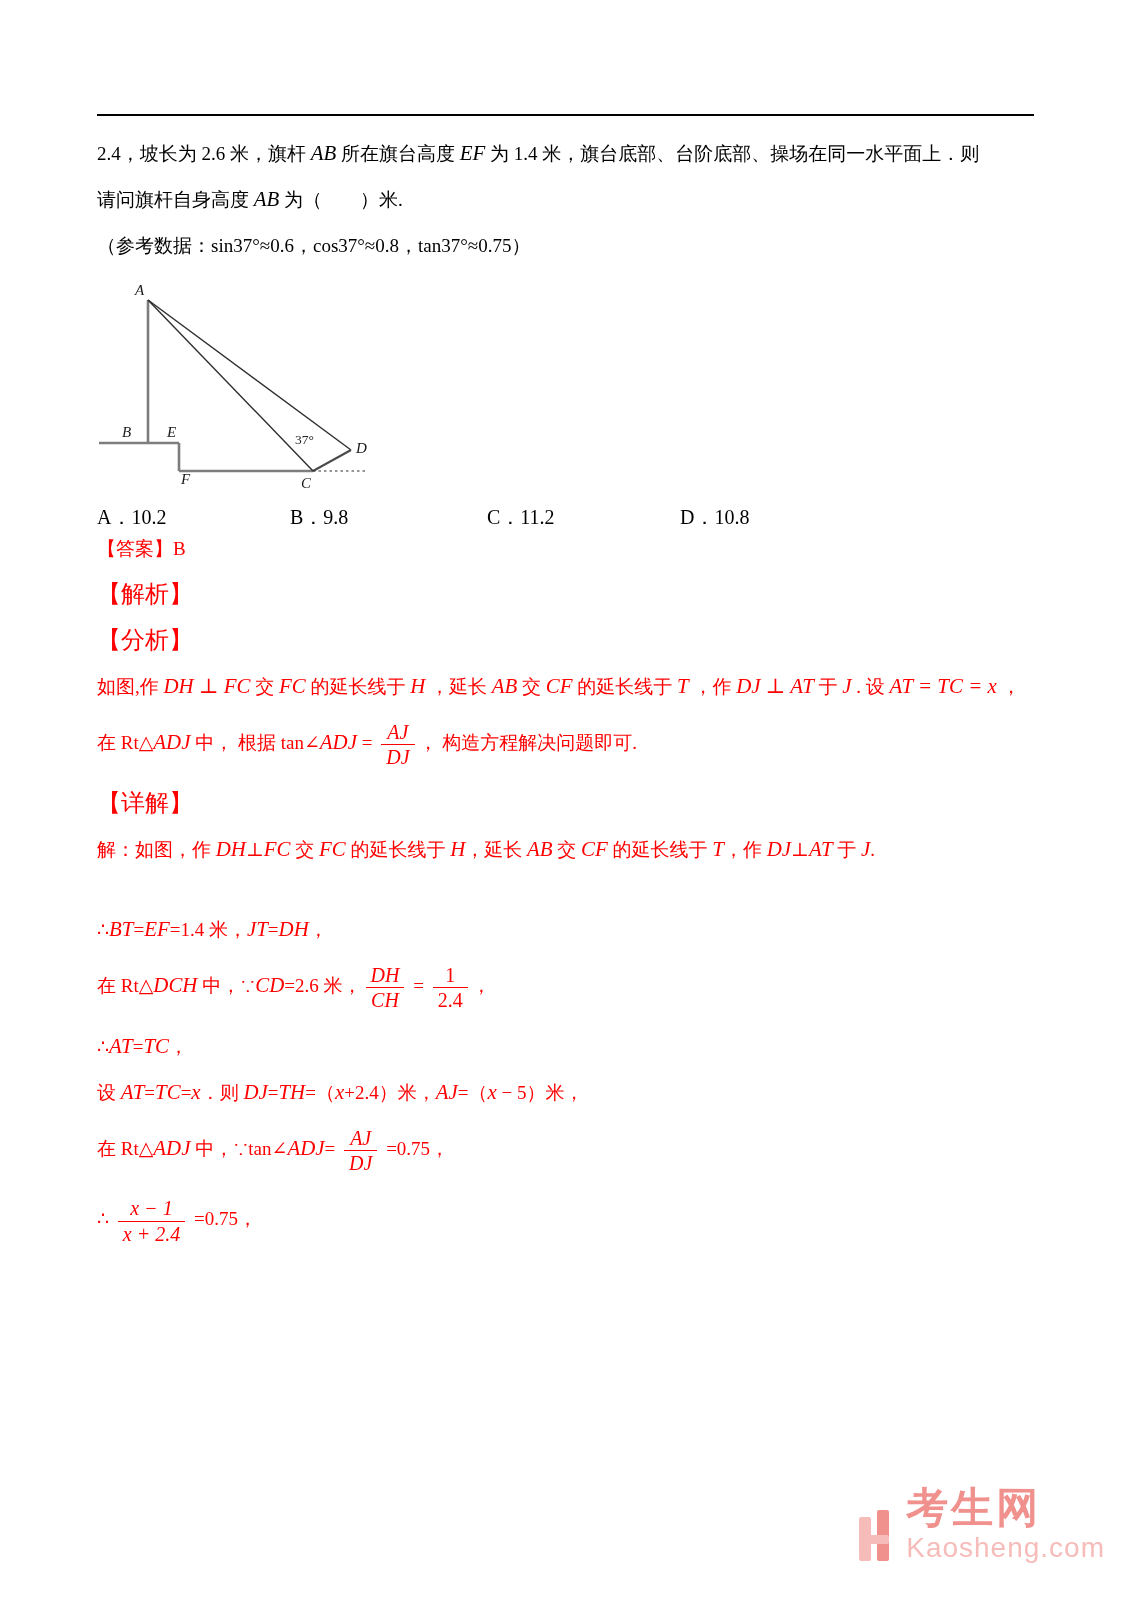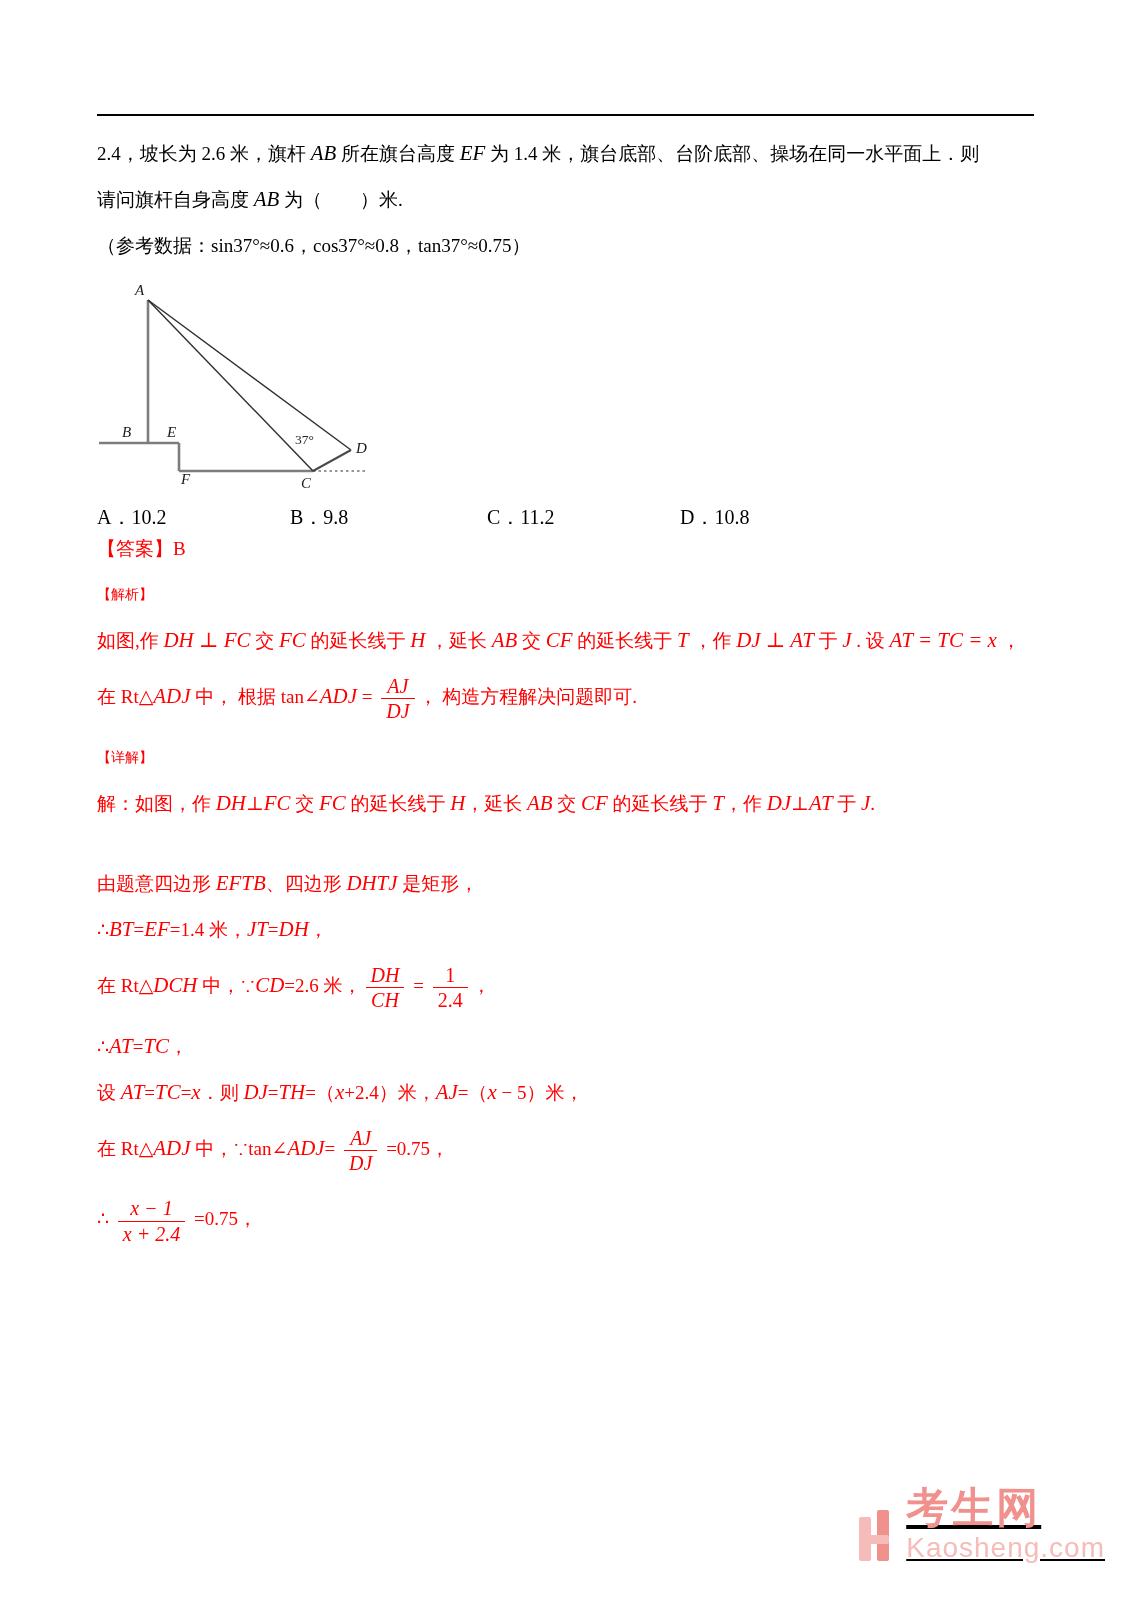--- a/index.html
+++ b/index.html
@@ -5,21 +5,21 @@
   * { margin:0; padding:0; box-sizing:border-box; }
   html,body { background:#ffffff; }
   .page {
     position:relative; width:1131px; height:1600px; background:#fff;
     font-family:"Liberation Serif","DejaVu Serif",serif; color:#000; overflow:hidden;
   }
   .rule { position:absolute; left:97px; top:114px; width:937px; border-top:2px solid #000; }
   .content { position:absolute; left:97px; top:140px; width:960px; }
 
   .tline { font-size:19px; line-height:27px; margin-bottom:19px; }
-  .header { font-size:14px; line-height:27px; margin-bottom:19px; }
+  .header { font-size:24px; line-height:27px; margin-bottom:19px; }
   .red, .red .tline, .ansline.red { color:var(--accent-red,#fe0000); }
   .black { color:#000; }
 
   .m { font-style:italic; font-size:1.1em; }
 
   .frac { display:inline-block; vertical-align:middle; text-align:center;
           line-height:1.12; font-size:20px; margin:2px 4px; }
   .frac .num { display:block; padding:0 5px 1px; border-bottom:1.5px solid currentColor; }
   .frac .den { display:block; padding:1px 5px 0; }
   .frac.mi { font-style:italic; }
@@ -30,21 +30,21 @@
   .sline { stroke:#4a4a4a; stroke-width:2; }
   .dotted { stroke-dasharray:2.5 3; stroke-width:1.2; }
   .flabel { font-family:"Liberation Serif",serif; font-style:italic; font-size:15px; fill:#1a1a1a; }
   .alabel { font-family:"Liberation Serif",serif; font-size:13.5px; fill:#222; }
 
   .options { position:relative; height:27px; margin-bottom:4px; font-size:20px; }
   .opt { position:absolute; top:0; white-space:nowrap; }
   .ansline { font-size:19px; line-height:27px; margin-bottom:19px; }
   .spacer { height:34px; }
 
-  .watermark { position:absolute; right:26px; bottom:36px; display:flex; align-items:flex-end; gap:10px;text-decoration:underline; }
+  .watermark { position:absolute; right:26px; bottom:36px; display:flex; align-items:flex-end; gap:10px; }
   .wm-mark { position:relative; width:40px; height:54px; }
   .wmb { position:absolute; border-radius:2px; }
   .wmb1 { left:3px; top:7px; width:12px; height:44px; background:var(--watermark-light,#f6c0bd); }
   .wmb2 { left:21px; top:0;  width:12px; height:51px; background:var(--watermark-pink,#f2a19d); }
   .wm-mark::after { content:""; position:absolute; left:3px; top:25px; width:30px; height:9px;
                     background:var(--watermark-light,#f6c0bd); border-radius:2px; }
   .wm-text { display:flex; flex-direction:column; align-items:flex-start; }
   .wm-name { font-family:"Liberation Sans","DejaVu Sans",sans-serif; font-weight:600;
              font-size:42px; line-height:1.05; letter-spacing:3px; color:var(--watermark-pink,#f0918d); }
   .wm-domain { font-family:"Liberation Sans","DejaVu Sans",sans-serif; font-size:28px;
@@ -89,34 +89,34 @@
       <span class="opt" style="left:193px">B．9.8</span>
       <span class="opt" style="left:390px">C．11.2</span>
       <span class="opt" style="left:583px">D．10.8</span>
     </div>
 
     <div class="ansline red">
       <span>【答案】</span><span>B</span>
     </div>
 
     <div class="header red">【解析】</div>
+    <div class="header red">【分析】</div>
 
     <div class="red lines">
         <div class="tline"><span>如图,作 </span><span class="m">DH ⊥ FC</span><span> 交 </span><span class="m">FC</span><span> 的延长线于 </span><span class="m">H</span><span> ，延长 </span><span class="m">AB</span><span> 交 </span><span class="m">CF</span><span> 的延长线于 </span><span class="m">T</span><span> ，作 </span><span class="m">DJ ⊥ AT</span><span> 于 </span><span class="m">J</span><span> . 设 </span><span class="m">AT = TC = x</span><span> ，</span></div>
         <div class="tline"><span>在 Rt△</span><span class="m">ADJ</span><span> 中， 根据 tan∠</span><span class="m">ADJ</span><span> = </span><span class="frac mi"><span class="num">AJ</span><span class="den">DJ</span></span><span>， 构造方程解决问题即可.</span></div>
       </div>
 
     <div class="header red">【详解】</div>
 
     <div class="red lines">
         <div class="tline"><span>解：如图，作 </span><span class="m">DH</span><span>⊥</span><span class="m">FC</span><span> 交 </span><span class="m">FC</span><span> 的延长线于 </span><span class="m">H</span><span>，延长 </span><span class="m">AB</span><span> 交 </span><span class="m">CF</span><span> 的延长线于 </span><span class="m">T</span><span>，作 </span><span class="m">DJ</span><span>⊥</span><span class="m">AT</span><span> 于 </span><span class="m">J</span><span>.</span></div>
       </div>
     <div class="spacer"></div>
     <div class="red lines">
-        <div class="tline"><span>由题意四边形 </span><span class="m">EFTB</span><span>、四边形 </span><span class="m">DHTJ</span><span> 是矩形，</span></div>
         <div class="tline"><span>∴</span><span class="m">BT</span><span>=</span><span class="m">EF</span><span>=1.4 米，</span><span class="m">JT</span><span>=</span><span class="m">DH</span><span>，</span></div>
         <div class="tline"><span>在 Rt△</span><span class="m">DCH</span><span> 中，∵</span><span class="m">CD</span><span>=2.6 米，</span><span class="frac mi"><span class="num">DH</span><span class="den">CH</span></span><span> = </span><span class="frac"><span class="num">1</span><span class="den">2.4</span></span><span>，</span></div>
         <div class="tline"><span>∴</span><span class="m">AT</span><span>=</span><span class="m">TC</span><span>，</span></div>
         <div class="tline"><span>设 </span><span class="m">AT</span><span>=</span><span class="m">TC</span><span>=</span><span class="m">x</span><span>．则 </span><span class="m">DJ</span><span>=</span><span class="m">TH</span><span>=（</span><span class="m">x</span><span>+2.4）米，</span><span class="m">AJ</span><span>=（</span><span class="m">x</span><span> − 5）米，</span></div>
         <div class="tline"><span>在 Rt△</span><span class="m">ADJ</span><span> 中，∵tan∠</span><span class="m">ADJ</span><span>= </span><span class="frac mi"><span class="num">AJ</span><span class="den">DJ</span></span><span> =0.75，</span></div>
         <div class="tline"><span>∴ </span><span class="frac mi"><span class="num">x − 1</span><span class="den">x + 2.4</span></span><span> =0.75，</span></div>
       </div>
 
   </div>
 

